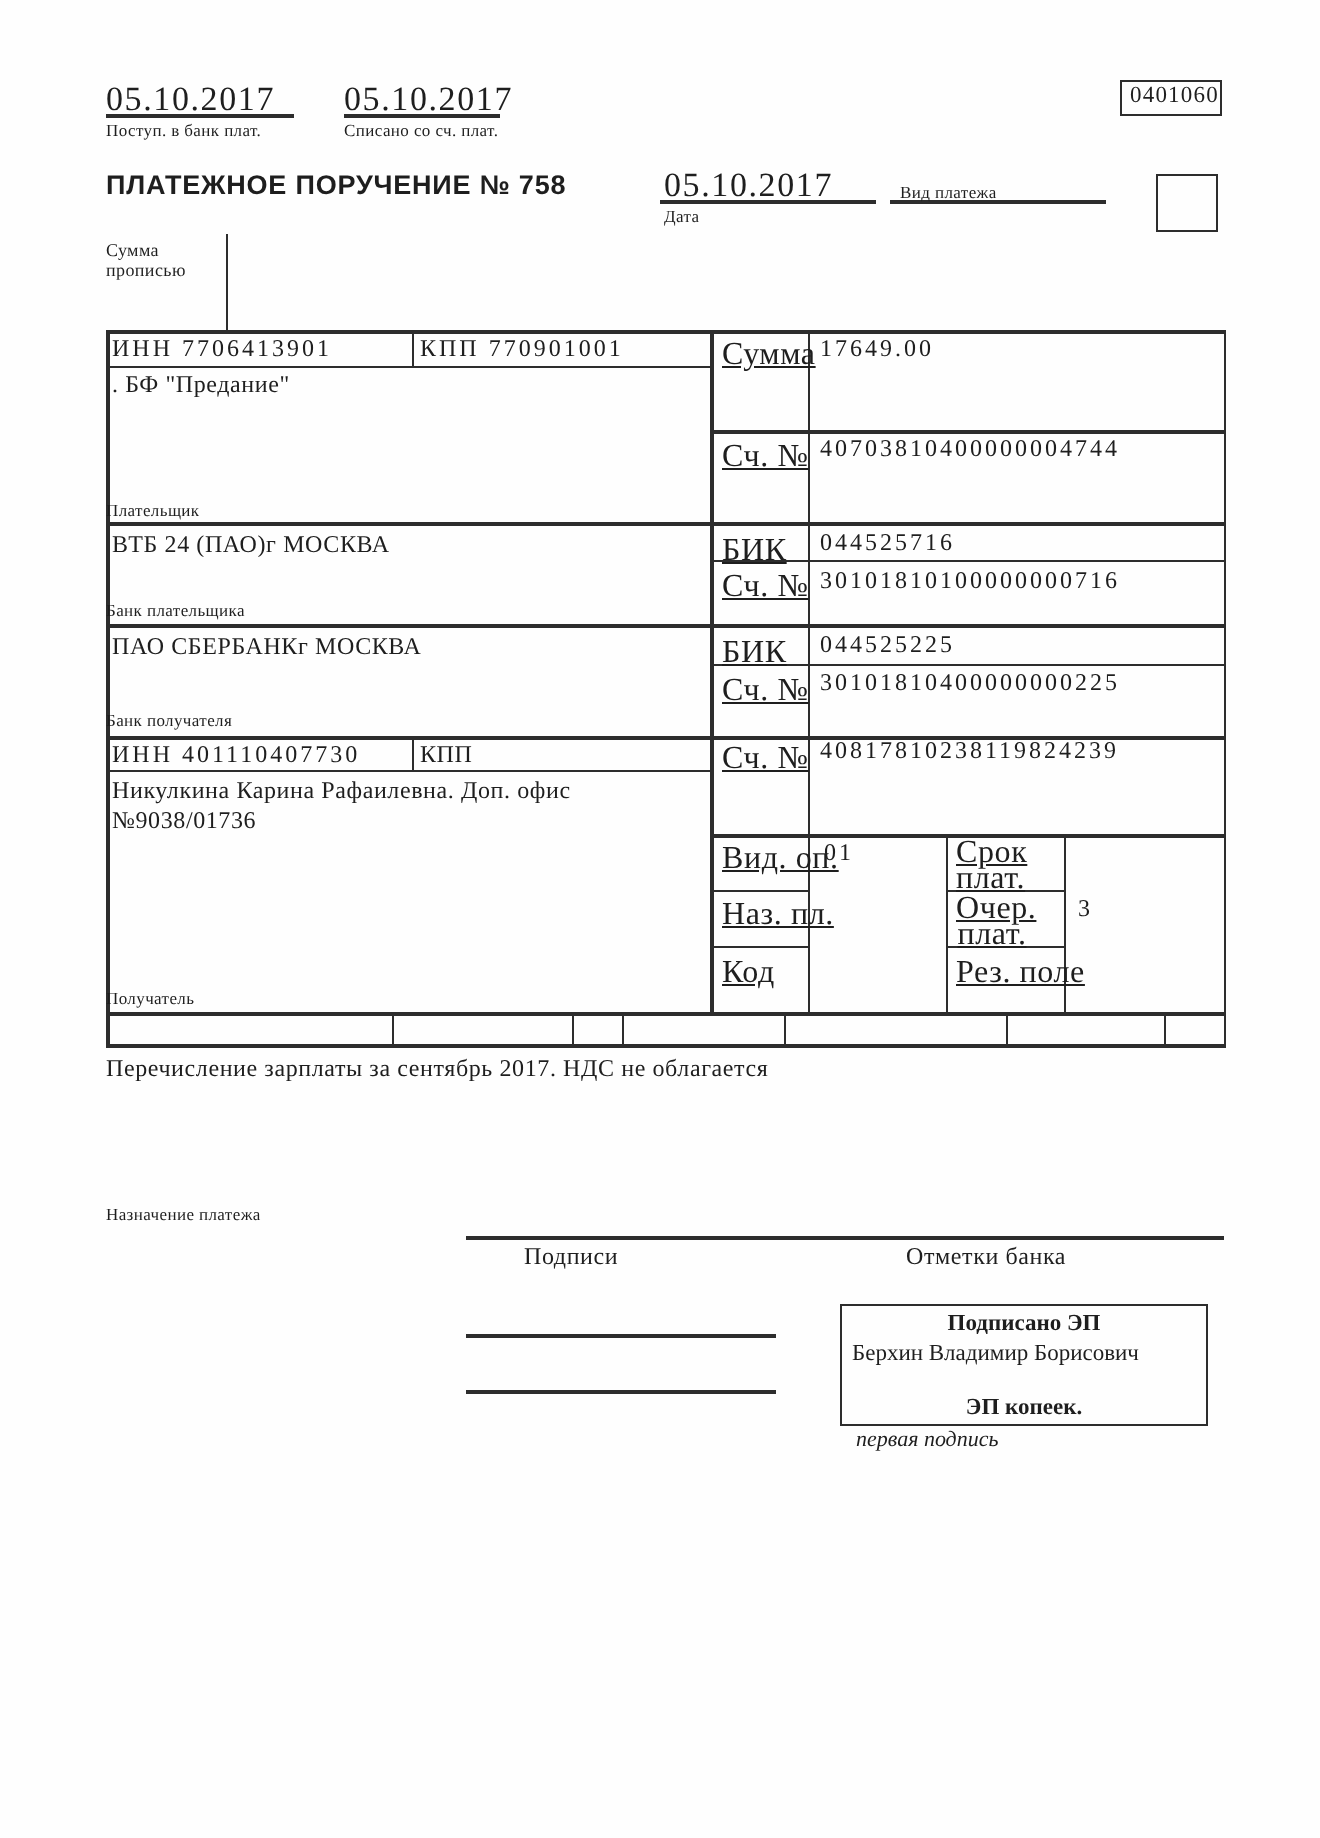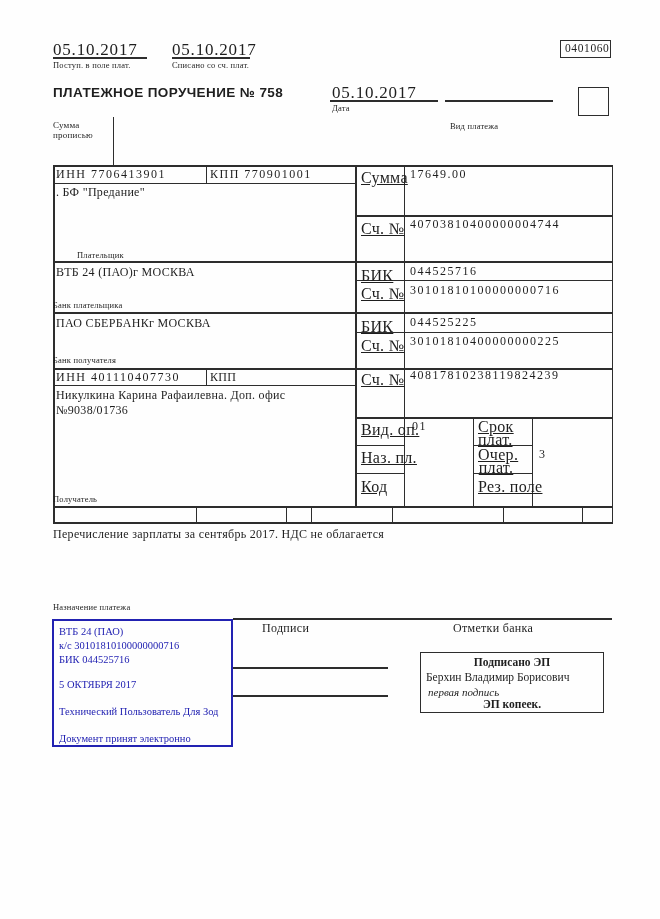--- a/index.html
+++ b/index.html
@@ -16,46 +16,46 @@
   .title { font-family:"Liberation Sans", sans-serif; font-weight:bold; font-size:13.5px; letter-spacing:0.4px; }
   .hl, .vl { position:absolute; background:var(--line, #2d2d2d); }
   .box { position:absolute; border:1.5px solid var(--line, #2d2d2d); box-sizing:border-box; }
   .blue-box {
     position:absolute; border:2px solid var(--stamp-blue, #2222b2); box-sizing:border-box;
     color:var(--stamp-blue, #2222b2); font-size:10.5px; line-height:13px;
   }
   .blue-box .bl { position:absolute; left:5px; right:3px; }
   .stamp-box { position:absolute; border:1.5px solid var(--line, #2d2d2d); box-sizing:border-box; }
   .b { font-weight:bold; }
-  .i { font-style:italic; }
+  .i { font-style:italic;margin-top:28px; }
   .ctr { text-align:center; }
 </style>
 </head>
 <body>
 
 <div class="page">
 
   <div class="t date" style="left:53px; top:40px;">05.10.2017</div>
   <div class="hl" style="left:53px; top:57px; width:94px; height:1.5px;"></div>
-  <div class="t lbl" style="left:53px; top:61px;">Поступ. в поле плат.</div>
+  <div class="t lbl" style="left:53px; top:61px;">Поступ. в банк плат.</div>
 
   <div class="t date" style="left:172px; top:40px;">05.10.2017</div>
   <div class="hl" style="left:172px; top:57px; width:78px; height:1.5px;"></div>
   <div class="t lbl" style="left:172px; top:61px;">Списано со сч. плат.</div>
 
   <div class="box" style="left:560px; top:40px; width:51px; height:18px;padding-left:28px;">
     <div class="t" style="left:4px; top:1px; font-size:11.5px; letter-spacing:0.6px;">0401060</div>
   </div>
 
   <div class="t title" style="left:53px; top:85px;">ПЛАТЕЖНОЕ ПОРУЧЕНИЕ № 758</div>
   <div class="t date" style="left:332px; top:83px;">05.10.2017</div>
   <div class="hl" style="left:330px; top:100px; width:108px; height:1.5px;"></div>
   <div class="t lbl" style="left:332px; top:104px;">Дата</div>
   <div class="hl" style="left:445px; top:100px; width:108px; height:1.5px;"></div>
-  <div class="t lbl" style="left:450px; top:122px;">Вид платежа</div>
+  <div class="t lbl" style="left:450px; top:92px;">Вид платежа</div>
   <div class="box" style="left:578px; top:87px; width:31px; height:29px;"></div>
 
   <div class="t lbl wrap" style="left:53px; top:120px; width:52px; font-size:9px;">Сумма прописью</div>
   <div class="vl" style="left:113px; top:117px; width:1px; height:48px;"></div>
 
   <div class="hl" style="left:53px; top:165px; width:560px; height:2px;"></div>
   <div class="hl" style="left:53px; top:183px; width:302px; height:1px;"></div>
   <div class="hl" style="left:355px; top:215px; width:258px; height:1.5px;"></div>
   <div class="hl" style="left:53px; top:261px; width:560px; height:1.5px;"></div>
   <div class="hl" style="left:355px; top:280px; width:258px; height:1px;"></div>
@@ -85,21 +85,21 @@
   <div class="vl" style="left:311px; top:507px; width:1px; height:16px;"></div>
   <div class="vl" style="left:392px; top:507px; width:1px; height:16px;"></div>
   <div class="vl" style="left:503px; top:507px; width:1px; height:16px;"></div>
   <div class="vl" style="left:582px; top:507px; width:1px; height:16px;"></div>
 
   <div class="t num" style="left:56px; top:168px;">ИНН 7706413901</div>
   <div class="t num" style="left:210px; top:168px;">КПП 770901001</div>
   <div class="t fld" style="left:361px; top:169px;">Сумма</div>
   <div class="t num" style="left:410px; top:168px;">17649.00</div>
   <div class="t" style="left:56px; top:186px;">. БФ "Предание"</div>
-  <div class="t lbl" style="left:53px; top:251px;padding-left:24px;">Плательщик</div>
+  <div class="t lbl" style="left:53px; top:251px;">Плательщик</div>
   <div class="t fld" style="left:361px; top:220px;">Сч. №</div>
   <div class="t num" style="left:410px; top:218px;">40703810400000004744</div>
 
   <div class="t" style="left:56px; top:266px;">ВТБ 24 (ПАО)г МОСКВА</div>
   <div class="t fld" style="left:361px; top:267px;">БИК</div>
   <div class="t num" style="left:410px; top:265px;">044525716</div>
   <div class="t fld" style="left:361px; top:285px;">Сч. №</div>
   <div class="t num" style="left:410px; top:284px;">30101810100000000716</div>
   <div class="t lbl" style="left:53px; top:301px;">Банк плательщика</div>
 
@@ -128,28 +128,20 @@
 
   <div class="t" style="left:53px; top:528px;">Перечисление зарплаты за сентябрь 2017. НДС не облагается</div>
   <div class="t lbl" style="left:53px; top:603px;">Назначение платежа</div>
 
   <div class="hl" style="left:233px; top:618px; width:379px; height:1.5px;"></div>
   <div class="t" style="left:262px; top:622px;">Подписи</div>
   <div class="t" style="left:453px; top:622px;">Отметки банка</div>
   <div class="hl" style="left:233px; top:667px; width:155px; height:1.5px;"></div>
   <div class="hl" style="left:233px; top:695px; width:155px; height:1.5px;"></div>
 
-  <div class="blue-box" style="left:52px; top:619px; width:181px; height:128px;">
-    <div class="bl" style="top:4px;">ВТБ 24 (ПАО)</div>
-    <div class="bl" style="top:18px;">к/с 30101810100000000716</div>
-    <div class="bl" style="top:32px;">БИК 044525716</div>
-    <div class="bl" style="top:57px;">5 ОКТЯБРЯ 2017</div>
-    <div class="bl" style="top:84px;">Технический Пользователь Для Зод</div>
-    <div class="bl" style="top:111px;">Документ принят электронно</div>
-  </div>
 
   <div class="stamp-box" style="left:420px; top:652px; width:184px; height:61px; font-size:11.5px; line-height:15px;">
     <div class="ctr b" style="position:absolute; left:0; right:0; top:2px;">Подписано ЭП</div>
     <div style="position:absolute; left:5px; top:17px; white-space:nowrap;">Берхин Владимир Борисович</div>
     <div class="i" style="position:absolute; left:7px; top:32px; font-size:11px;">первая подпись</div>
     <div class="ctr b" style="position:absolute; left:0; right:0; top:44px;">ЭП копеек.</div>
   </div>
 
 </div>
 

